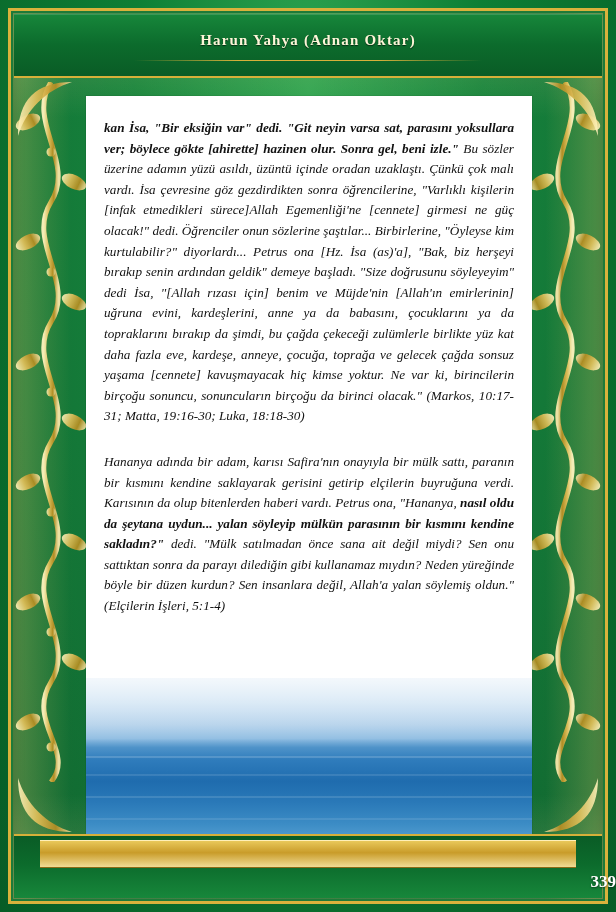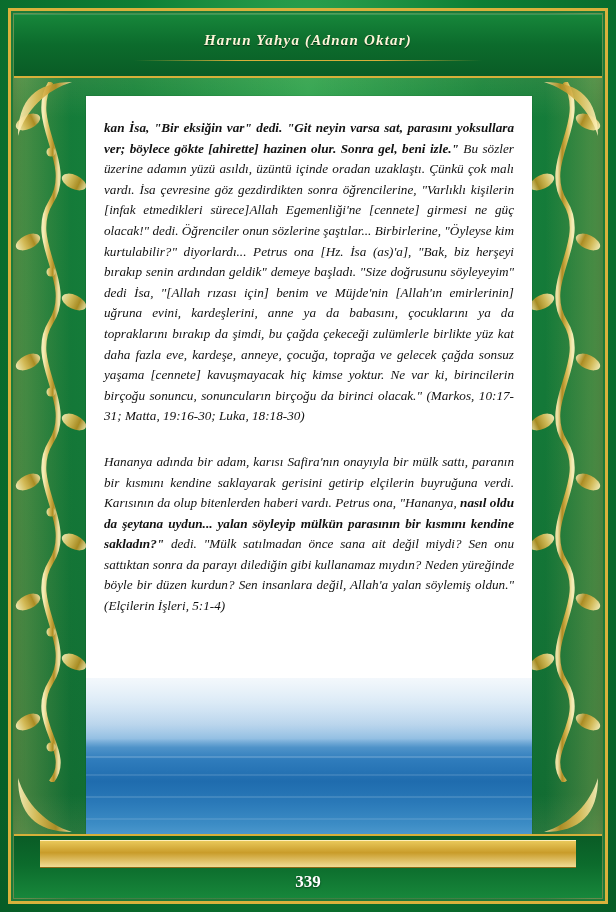--- a/index.html
+++ b/index.html
@@ -60,21 +60,20 @@
     background:
       linear-gradient(180deg, #17873b 0%, #0c6b2c 50%, #0a5c26 100%);
     border-bottom: 2px solid #d7b03a;
     box-shadow: inset 0 1px 0 rgba(255,255,255,0.15);
   }
   .header-title {
     position: absolute;
     left: 0; right: 0; top: 18px;
     text-align: center;
     color: #fdf6d8;
-    font-style: italic;
     font-weight: bold;
     font-size: 15px;
     letter-spacing: 1.2px;
     text-shadow: 0 1px 1px rgba(0,0,0,0.6);
   }
   .header-rule {
     position: absolute;
     left: 120px; right: 120px;
     top: 46px;
     height: 1px;
@@ -161,21 +160,21 @@
     position: absolute;
     left: 40px; right: 40px; bottom: 44px;
     height: 26px;
     background: linear-gradient(180deg, #e9c85a 0%, #c99c2a 45%, #f0dc95 100%);
     border-top: 1px solid #fff0b8;
     border-bottom: 1px solid #8c6a16;
   }
   .page-number {
     position: absolute;
     left: 0; right: 0; bottom: 20px;
-    text-align: center;
+    text-align: right;
     color: #ffffff;
     font-family: "Liberation Serif", serif;
     font-weight: bold;
     font-size: 17px;
     text-shadow: 0 1px 2px rgba(0,0,0,0.55);
   }
 
   
   .corner {
     position: absolute;

